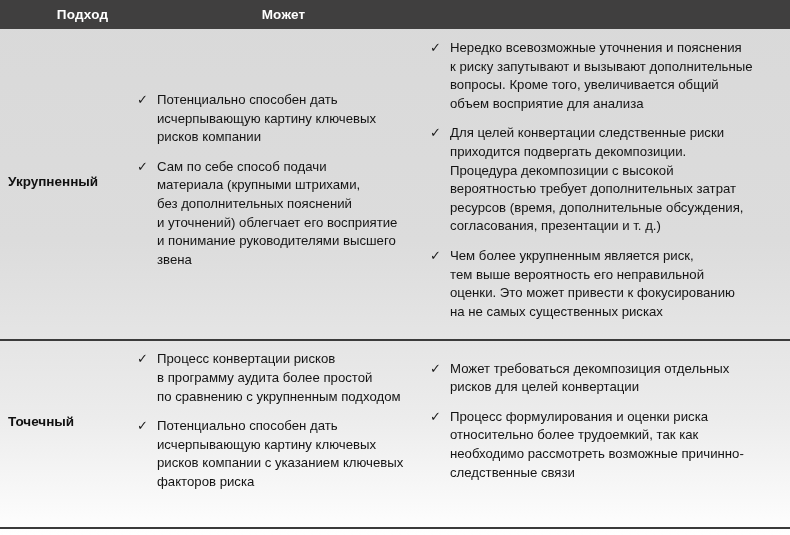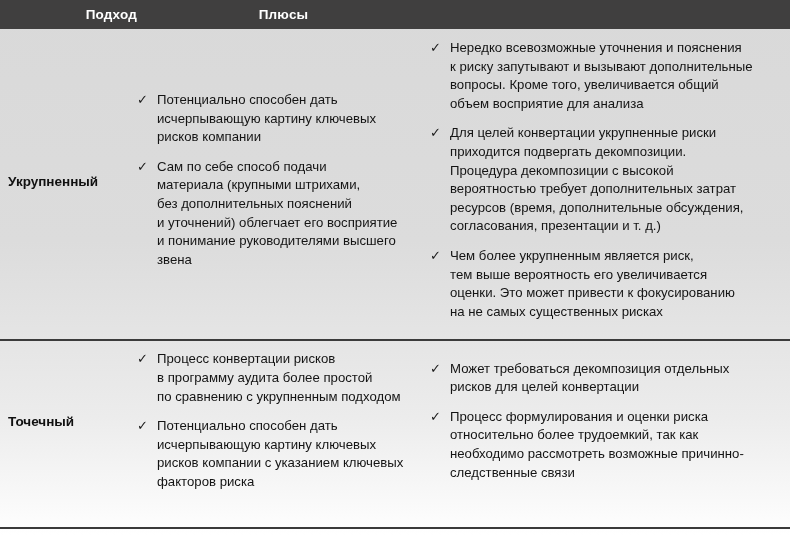--- a/index.html
+++ b/index.html
@@ -33,21 +33,21 @@
   .th {
     font-size: 13.5px;
     font-weight: bold;
     letter-spacing: 0.2px;
     white-space: nowrap;
   }
   .th-approach {
     width: 137px;
     padding-left: 28px;
     box-sizing: border-box;
-    text-align: right;
+    text-align: center;
   }
   .th-pros {
     width: 293px;
     box-sizing: border-box;
     text-align: center;
   }
   .th-cons {
     flex: 1 1 auto;
     box-sizing: border-box;
     text-align: center;
@@ -134,21 +134,21 @@
     white-space: pre-line;
   }
 </style>
 </head>
 <body>
 
 <div class="table-wrap">
 
   <div class="thead">
     <div class="th th-approach">Подход</div>
-    <div class="th th-pros">Плюсы</div>
+    <div class="th th-pros">Может</div>
   </div>
 
   <div class="tbody">
 
     <div class="trow row-1">
       <div class="cell-approach">Укрупненный</div>
 
       <div class="cell-pros">
         <ul class="bullets">
           <li>
@@ -173,31 +173,31 @@
         <ul class="bullets">
           <li>
             <span class="check-icon">✓</span>
             <span class="bullet-text">Нередко всевозможные уточнения и пояснения
 к риску запутывают и вызывают дополнительные
 вопросы. Кроме того, увеличивается общий
 объем восприятие для анализа</span>
           </li>
           <li>
             <span class="check-icon">✓</span>
-            <span class="bullet-text">Для целей конвертации укрупненные риски
+            <span class="bullet-text">Для целей конвертации следственные риски
 приходится подвергать декомпозиции.
 Процедура декомпозиции с высокой
 вероятностью требует дополнительных затрат
 ресурсов (время, дополнительные обсуждения,
 согласования, презентации и т. д.)</span>
           </li>
           <li>
             <span class="check-icon">✓</span>
             <span class="bullet-text">Чем более укрупненным является риск,
-тем выше вероятность его увеличивается
+тем выше вероятность его неправильной
 оценки. Это может привести к фокусированию
 на не самых существенных рисках</span>
           </li>
         </ul>
       </div>
     </div>
 
     <div class="row-gap"></div>
     <div class="row-divider"></div>
 

